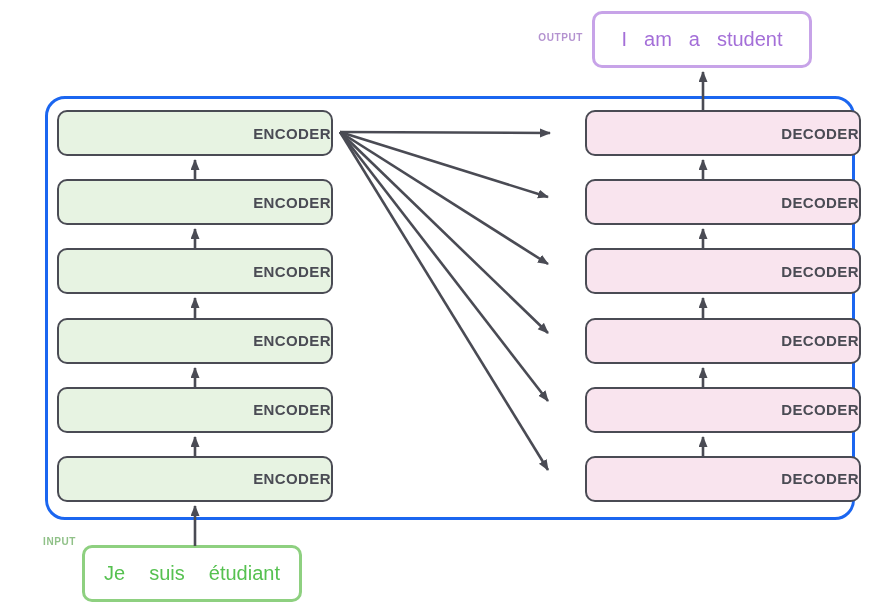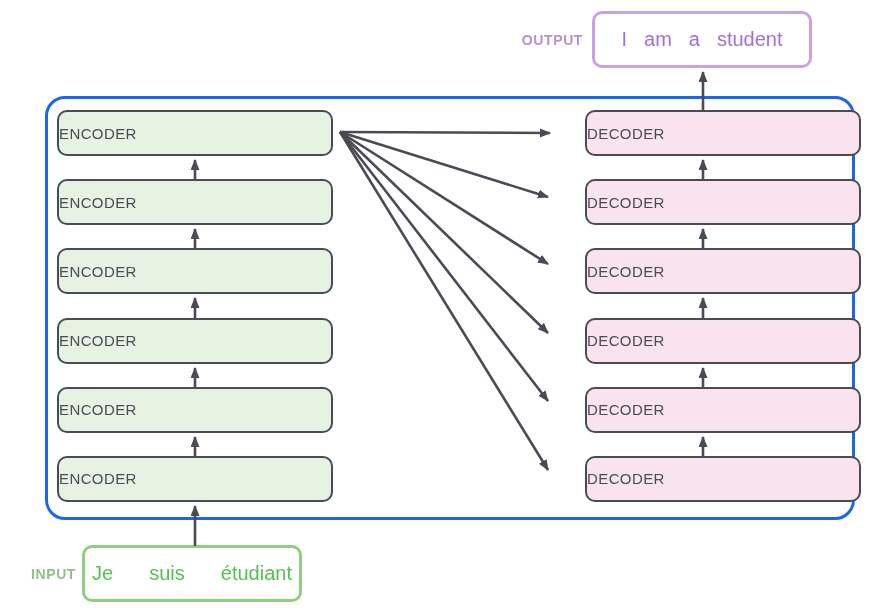--- a/index.html
+++ b/index.html
@@ -28,25 +28,26 @@
     gap:23.2px;
   }
   .stack.enc { left:57px; }
   .stack.dec { left:585px; }
   .block {
     height:46px;
     border:2.5px solid var(--stroke);
     border-radius:10px;
     display:flex;
     align-items:center;
-    justify-content:flex-start;
+    justify-content:flex-end;
     font-size:15px;
-    font-weight:normal;
+    font-weight:bold;
     letter-spacing:0.4px;
     color:var(--stroke);
+    padding-left:12px;
   }
   .block.enc { background:var(--encoder-fill); }
   .block.dec { background:var(--decoder-fill); }
 
   .token-box {
     position:absolute;
     width:220px; height:57px;
     border-radius:10px;
     display:flex;
     align-items:center;
@@ -57,35 +58,35 @@
   .token-box.out {
     left:592px; top:11px;
     border:3px solid var(--output-border);
     color:var(--output-text);
     gap:17px;
   }
   .token-box.in {
     left:82px; top:545px;
     border:3px solid var(--input-border);
     color:var(--input-text);
-    gap:36px;
+    gap:24px;
   }
   .side-label {
     position:absolute;
-    font-size:14px;
+    font-size:10px;
     font-weight:bold;
     letter-spacing:0.6px;
     text-align:right;
   }
   .side-label.out {
     left:483px; top:32px; width:100px;
     color:var(--output-label);
   }
   .side-label.in {
-    left:10px; top:566px; width:66px;
+    left:10px; top:536px; width:66px;
     color:var(--input-label);
   }
   #arrows {
     position:absolute;
     left:0; top:0;
     width:890px; height:615px;
     pointer-events:none;
   }
   #arrows line { stroke:var(--stroke); stroke-width:2.6; }
 </style>

